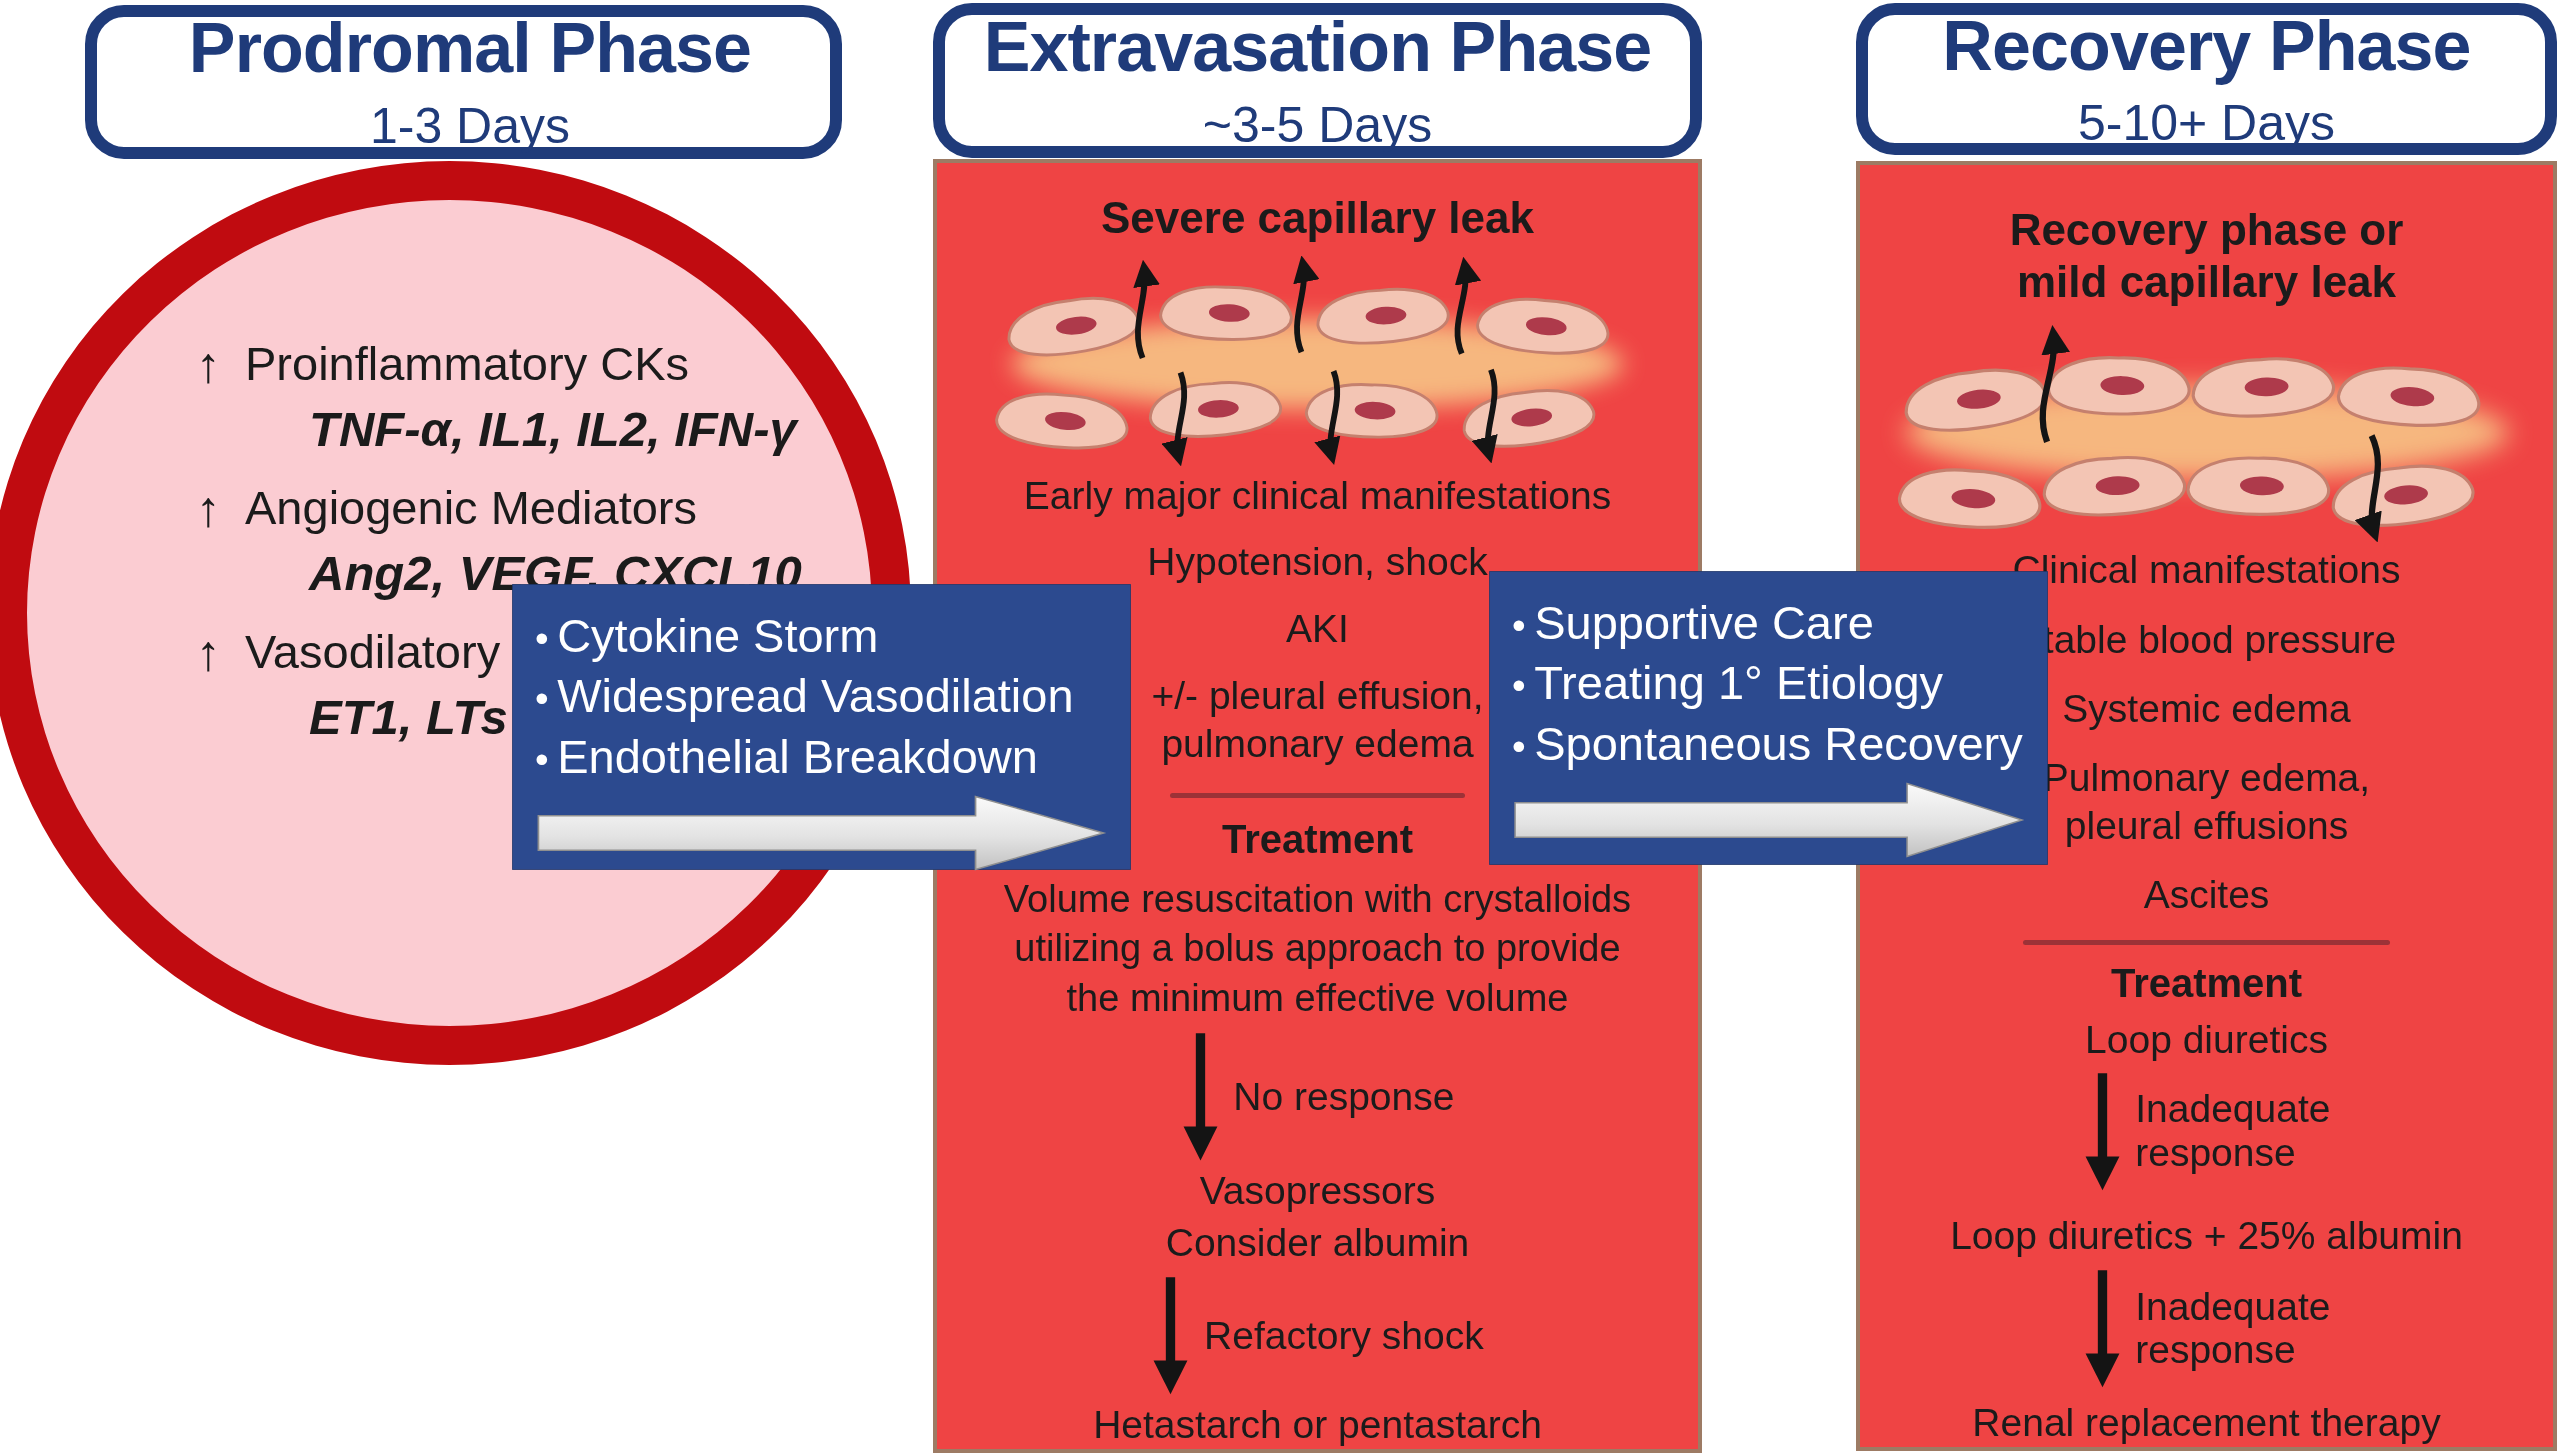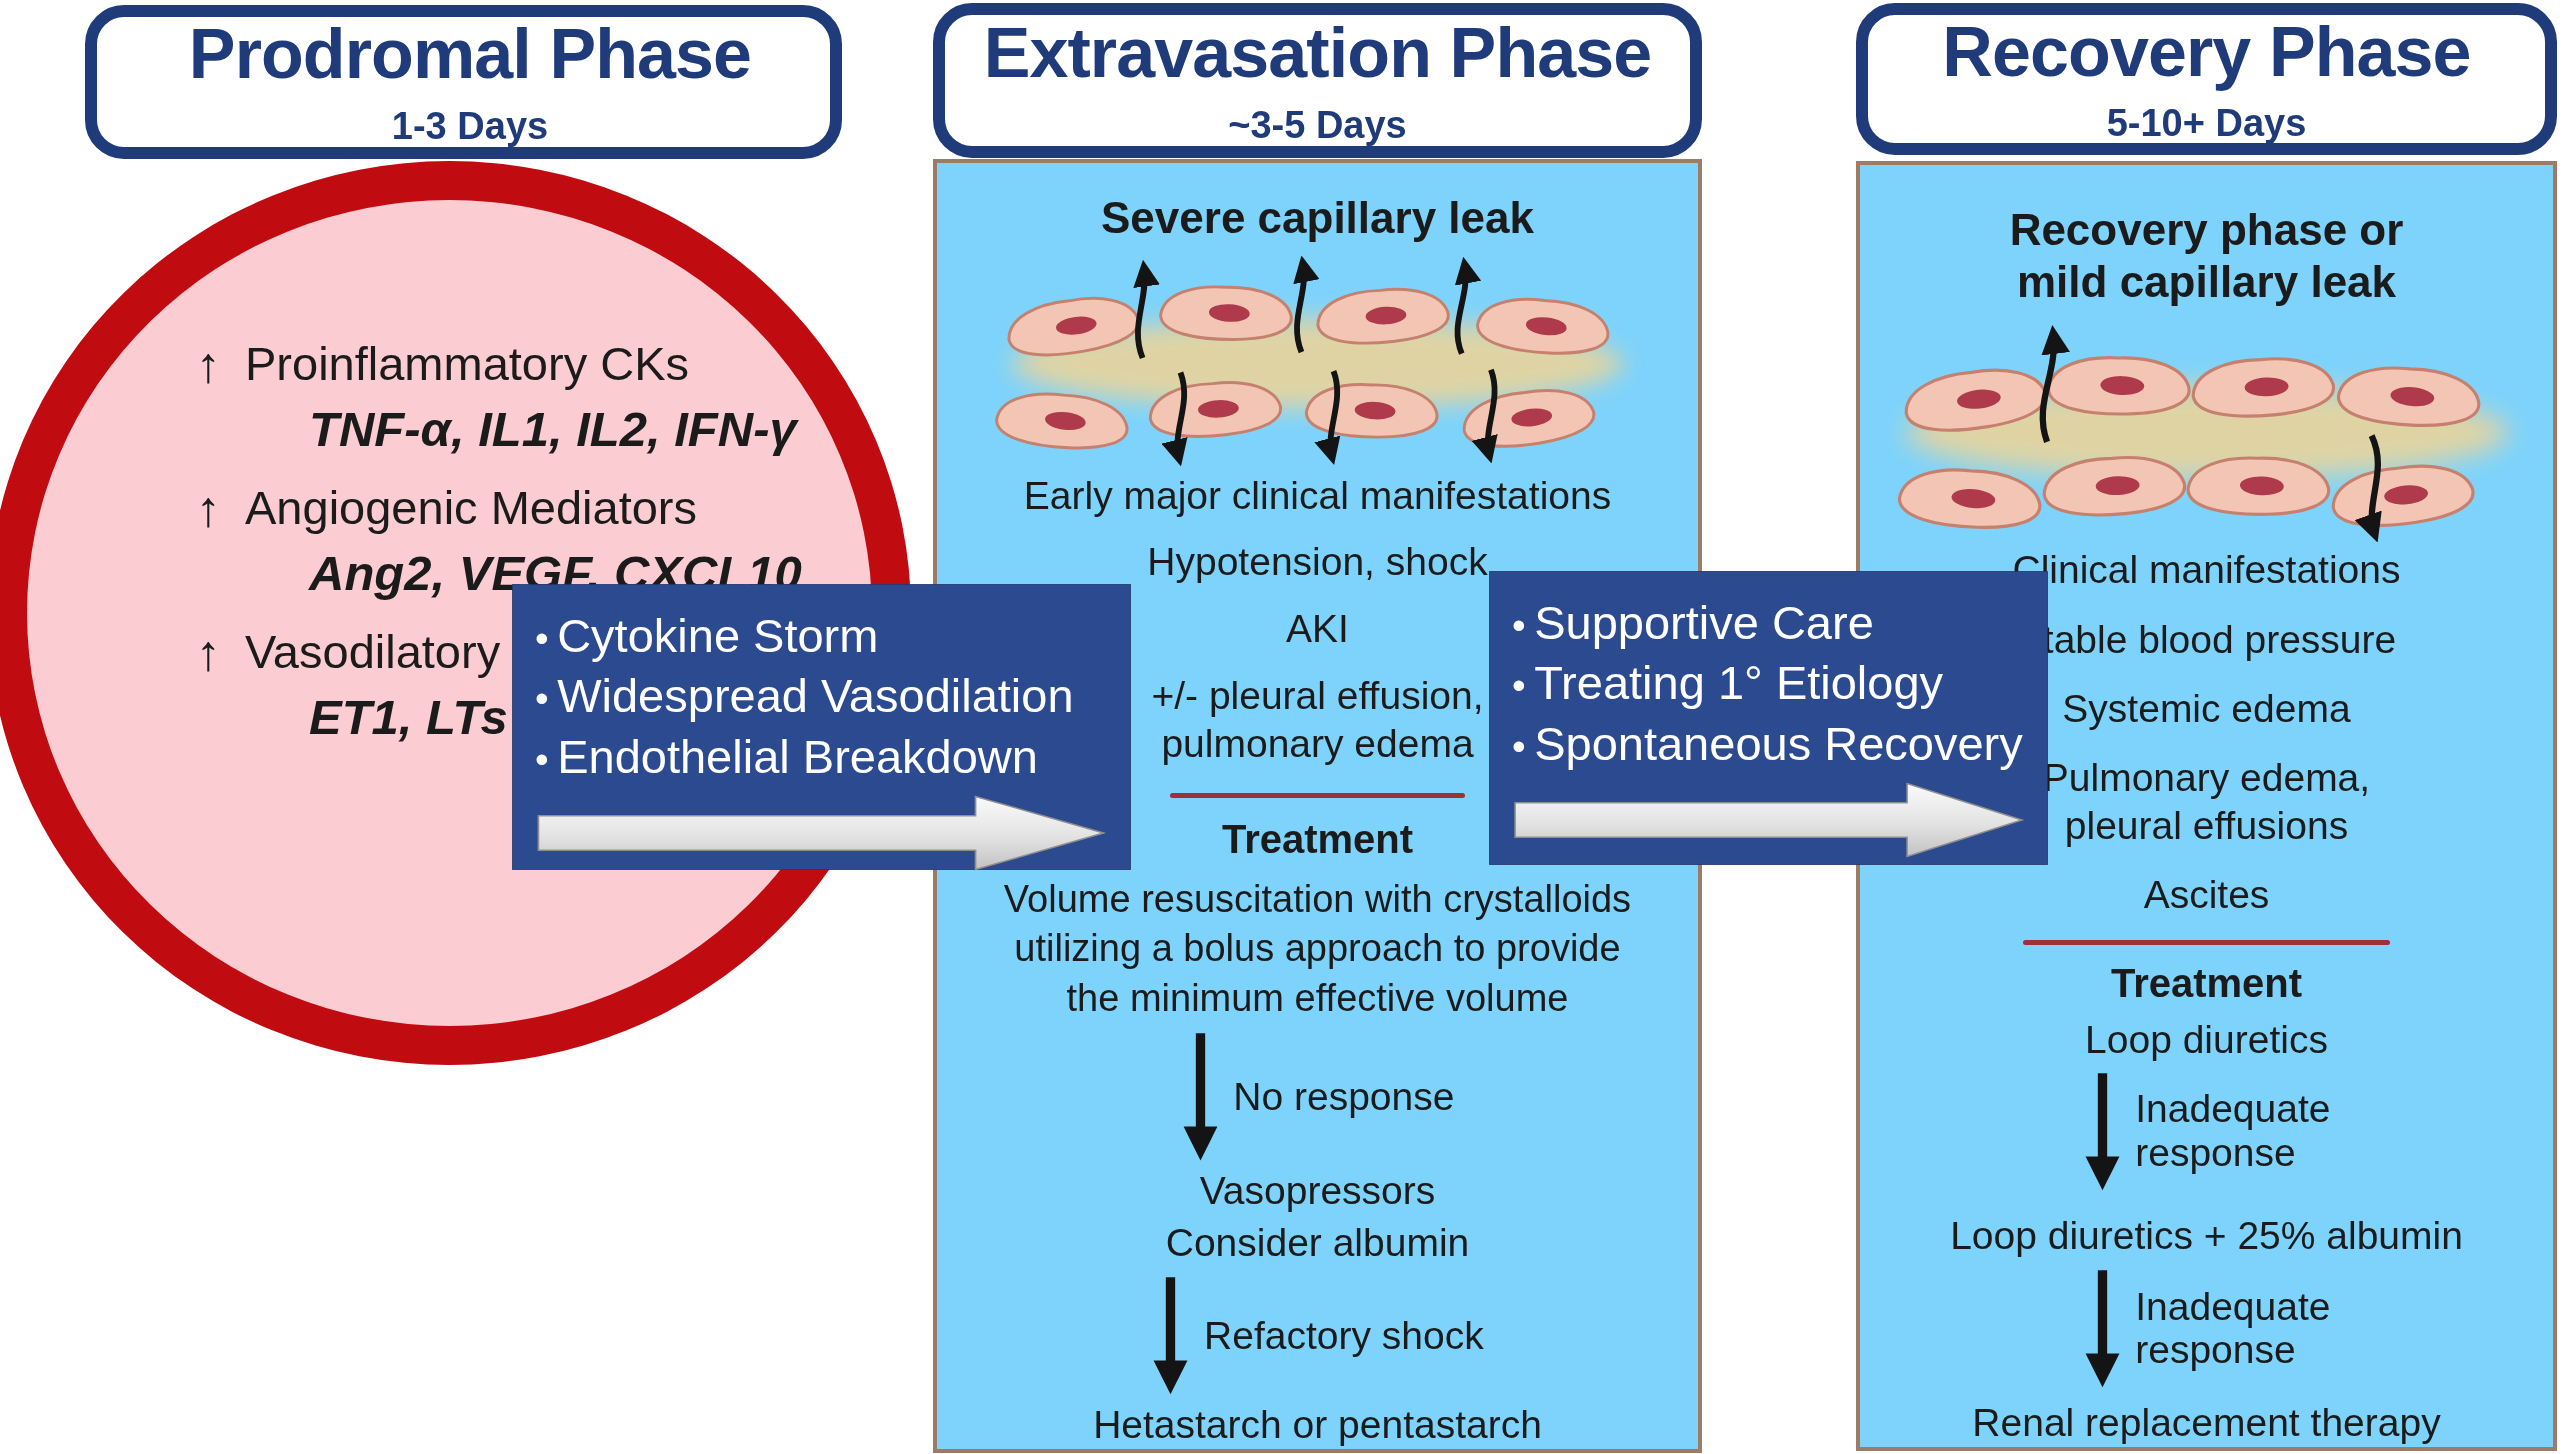--- a/index.html
+++ b/index.html
@@ -4,37 +4,37 @@
 <style>
   html,body{margin:0;padding:0;background:#ffffff;}
   body{font-family:"Liberation Sans","DejaVu Sans",sans-serif;color:#1b1b1b;}
   .canvas{position:relative;width:2563px;height:1454px;background:#fff;overflow:hidden;}
 
   
   .phase-header{position:absolute;z-index:5;background:#fff;border:12px solid #1f3b7a;
     border-radius:39px;display:flex;flex-direction:column;align-items:center;justify-content:center;
     box-sizing:border-box;color:#1f3b7a;text-align:center;}
   .phase-header .ph-title{font-size:70px;font-weight:bold;line-height:1.02;letter-spacing:-0.9px;}
-  .phase-header .ph-days{font-size:38px;font-weight:bold;margin-top:16px;line-height:1;}
+  .phase-header .ph-days{font-size:50px;font-weight:normal;margin-top:16px;line-height:1;}
   #hdr-prodromal{left:85px;top:5.1px;width:757px;height:154px;padding-left:13px;}
   #hdr-extravasation{left:933px;top:3.4px;width:769px;height:155px;}
   #hdr-recovery{left:1856px;top:3.4px;width:701px;height:152px;}
 
   
   .prodromal-circle{position:absolute;z-index:1;left:-12px;top:161px;width:923px;height:904px;
     box-sizing:border-box;border:39px solid #c00b10;border-radius:50%;background:#fbccd2;}
   .circle-content{position:absolute;left:145px;top:137px;width:683px;}
   .c-row{display:flex;align-items:flex-start;margin-top:24px;}
   .c-row:first-child{margin-top:0;}
   .c-arrow{width:73px;font-size:50px;line-height:1.15;text-align:center;flex:0 0 auto;}
   .c-label{font-size:47px;line-height:1.15;letter-spacing:0;}
   .c-mediators{margin:8.5px 0 0 137px;font-size:49px;font-weight:bold;font-style:italic;line-height:1.1;}
 
   
-  .panel{position:absolute;z-index:2;background:#7dd3fc;border:4.3px solid #9d7b64;box-sizing:border-box;
+  .panel{position:absolute;z-index:2;background:#ef4444;border:4.3px solid #9d7b64;box-sizing:border-box;
     display:flex;flex-direction:column;align-items:center;text-align:center;}
   #panel-extravasation{left:933px;top:159px;width:769px;height:1294px;padding-top:29px;}
   #panel-recovery{left:1856px;top:161px;width:701px;height:1290px;padding-top:39px;}
   .p-toplabel{font-size:44px;font-weight:600;line-height:1.18;}
   .p-line{font-size:39px;line-height:1.2;}
   .p-bold{font-size:40px;font-weight:bold;line-height:1.2;}
   .sep{height:6px;background:#9c3237;border-radius:2.6px;}
   .capillary-svg{display:block;}
 
   

